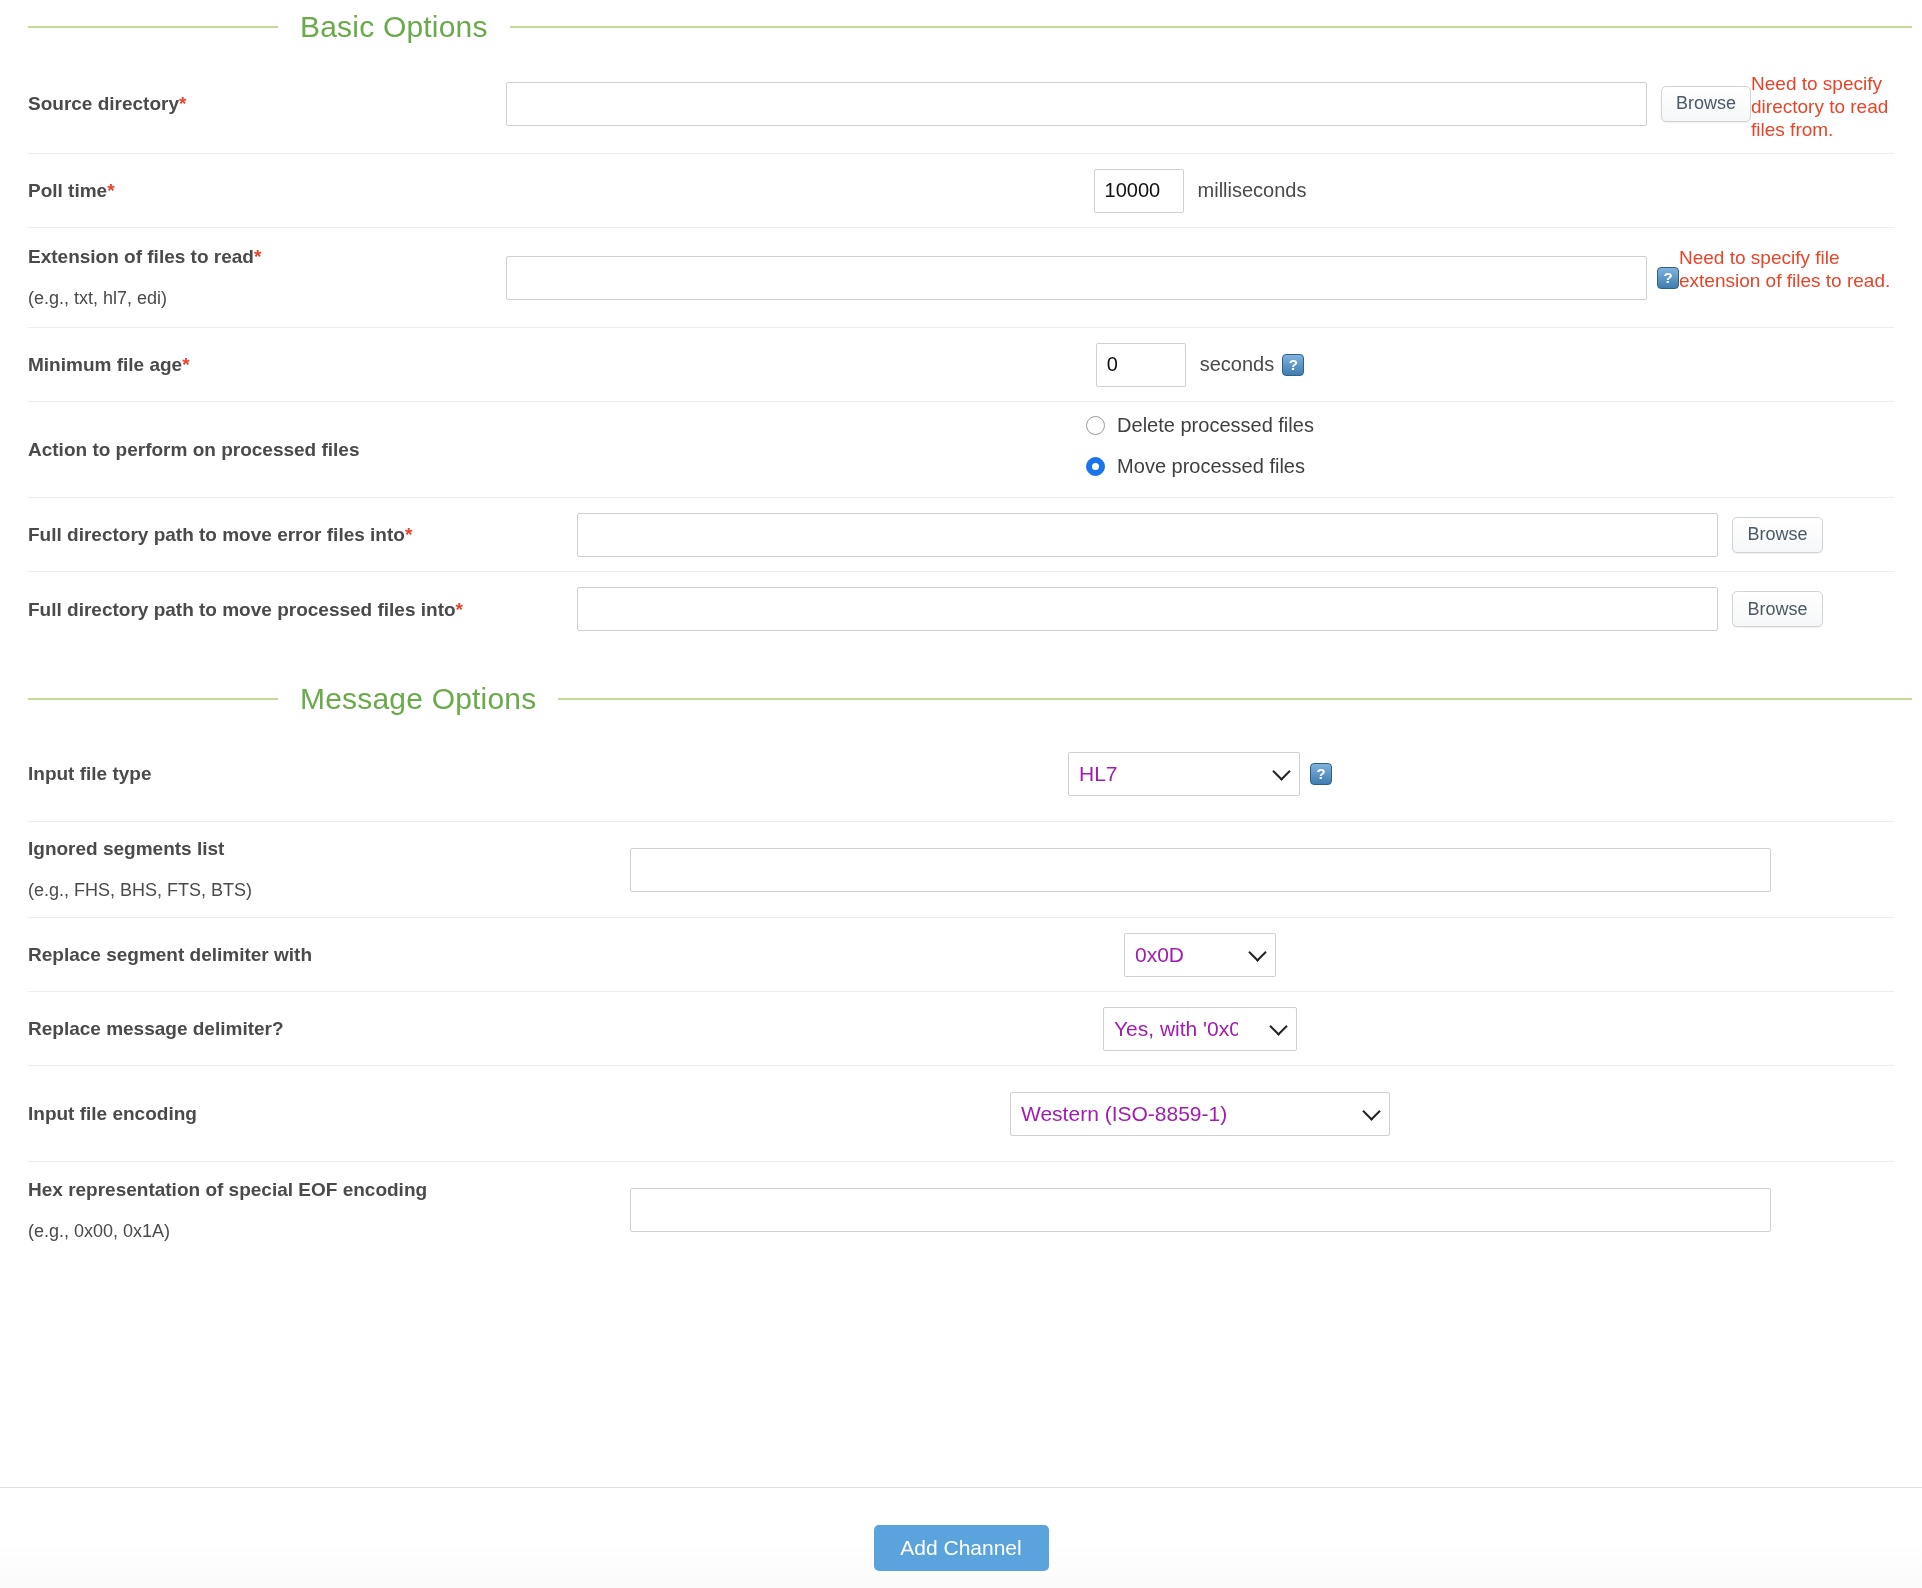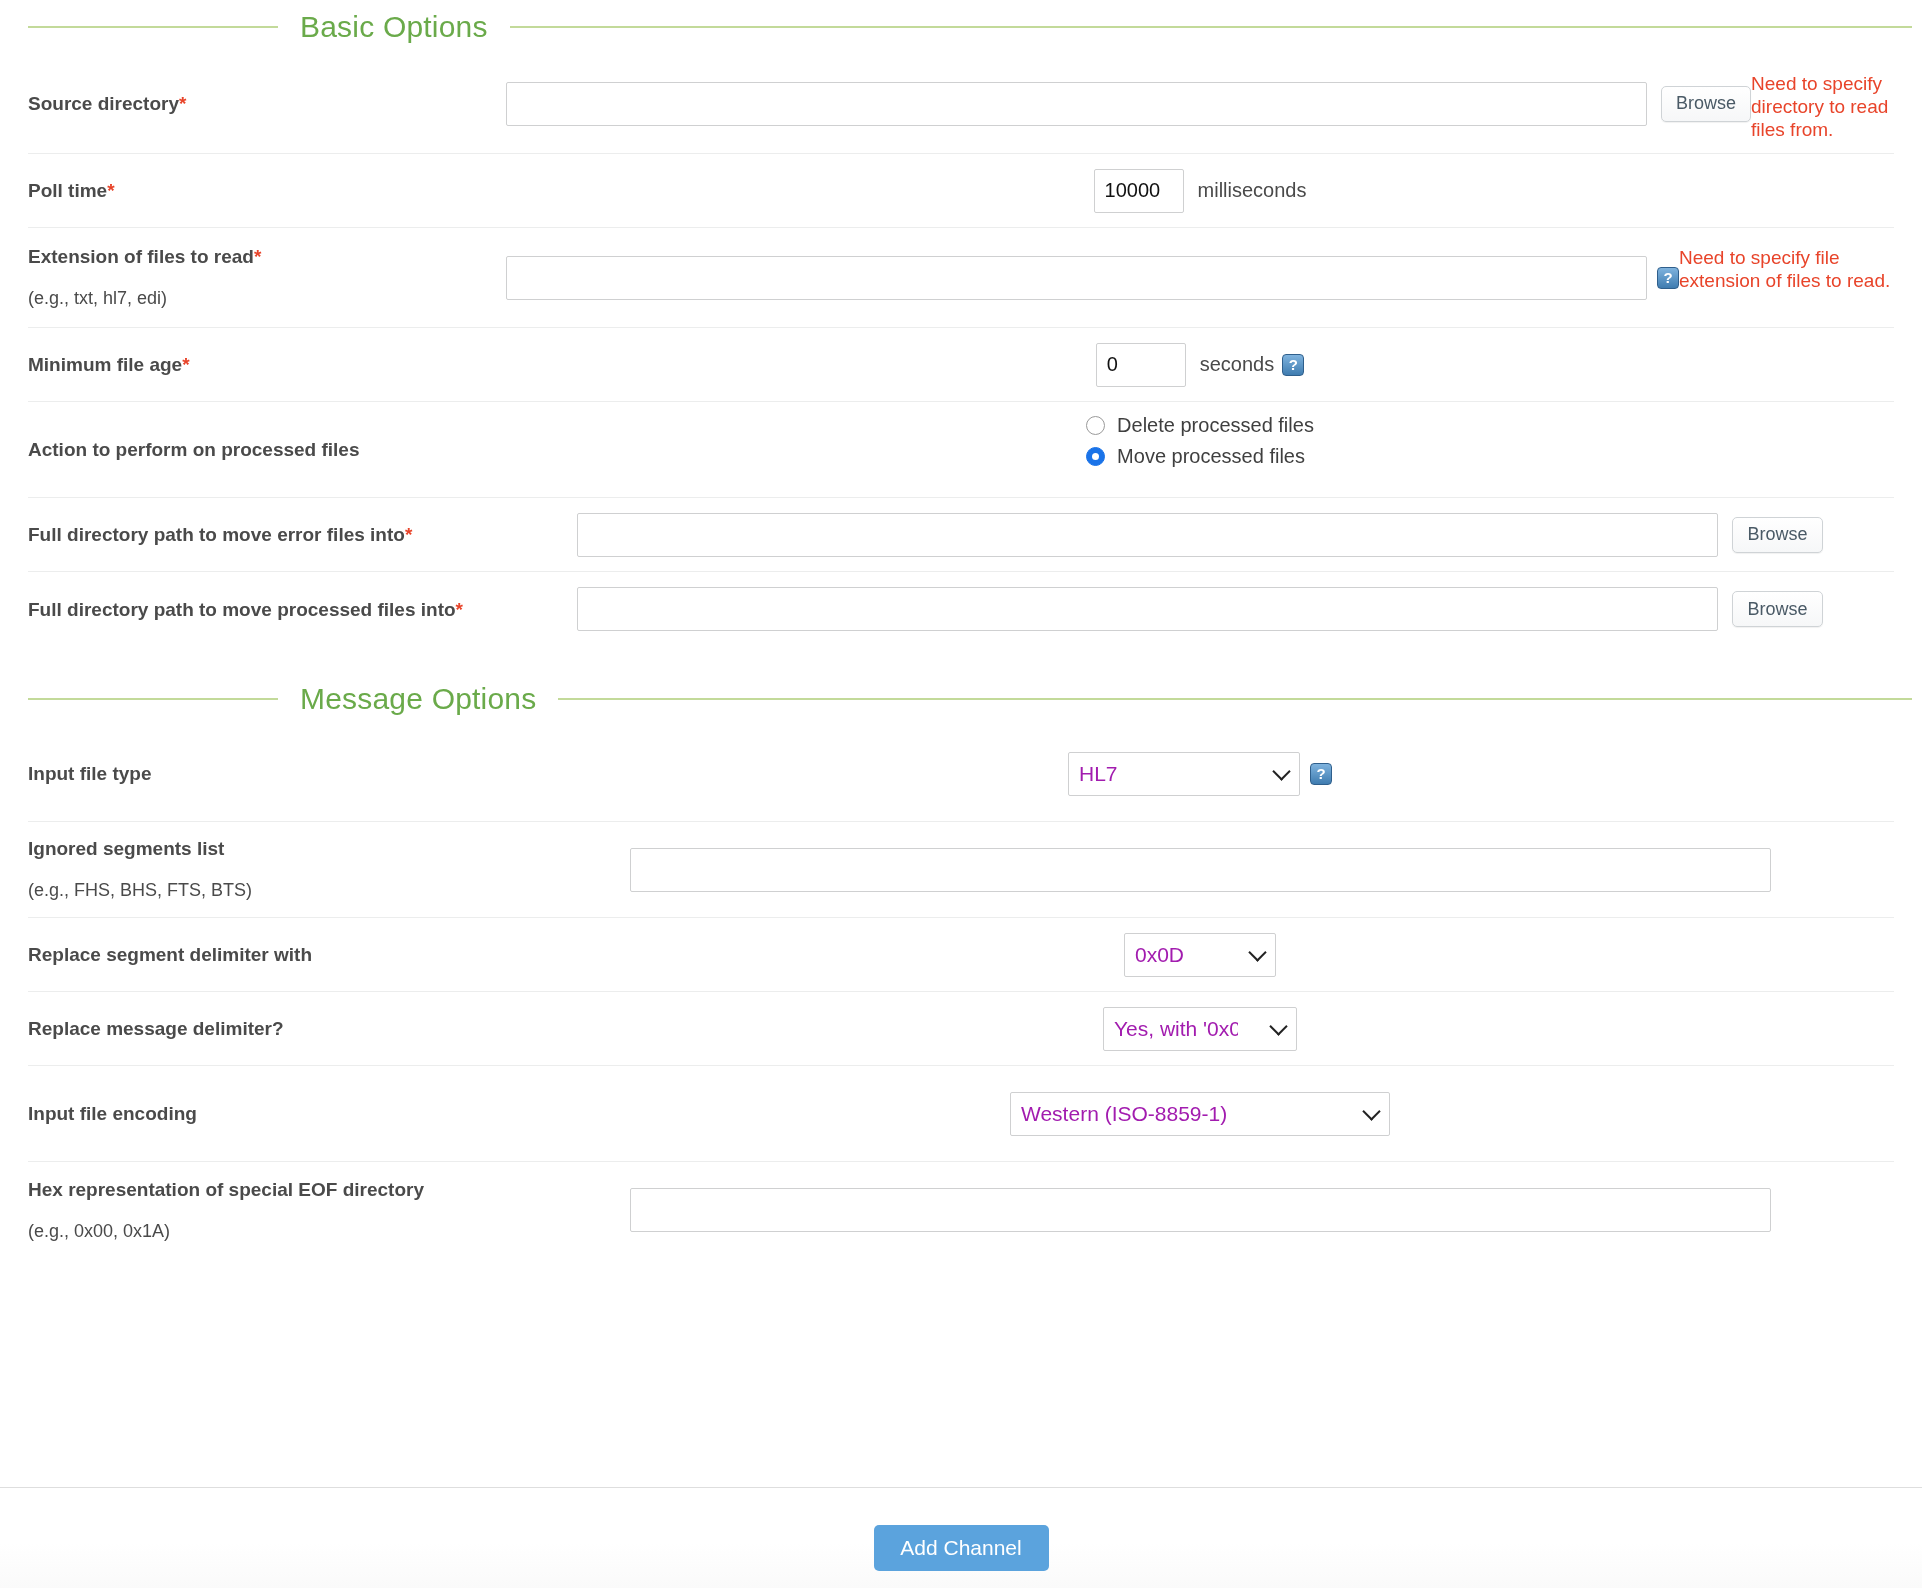--- a/index.html
+++ b/index.html
@@ -167,21 +167,21 @@
 
   
   .error-msg {
     color: #e8442a;
     font-size: 19px;
     margin-top: 7px;
     line-height: 1.2;
   }
 
   
-  .radio-group { display: flex; flex-direction: column; gap: 8px; }
+  .radio-group { display: flex; flex-direction: column; gap: 18px; }
   .radio-item { display: flex; align-items: center; cursor: pointer; }
   .radio-dot {
     width: 19px; height: 19px;
     border-radius: 50%;
     border: 1.5px solid #9a9a9a;
     background: #fff;
     box-sizing: border-box;
     margin-right: 12px;
     flex: 0 0 auto;
     position: relative;
@@ -477,21 +477,21 @@
               <option>Western (ISO-8859-1)</option>
             </select>
             <span class="caret"></span>
           </span>
         </div>
       </div>
     </div>
 
     <div class="row h-tall no-border">
       <div class="label-col">
-        <div class="lbl">Hex representation of special EOF directory</div>
+        <div class="lbl">Hex representation of special EOF encoding</div>
         <div class="hint">(e.g., 0x00, 0x1A)</div>
       </div>
       <div class="field-col">
         <div class="field-line">
           <input class="txt wide" type="text" value="" style="">
         </div>
       </div>
     </div>
 
   </div>

